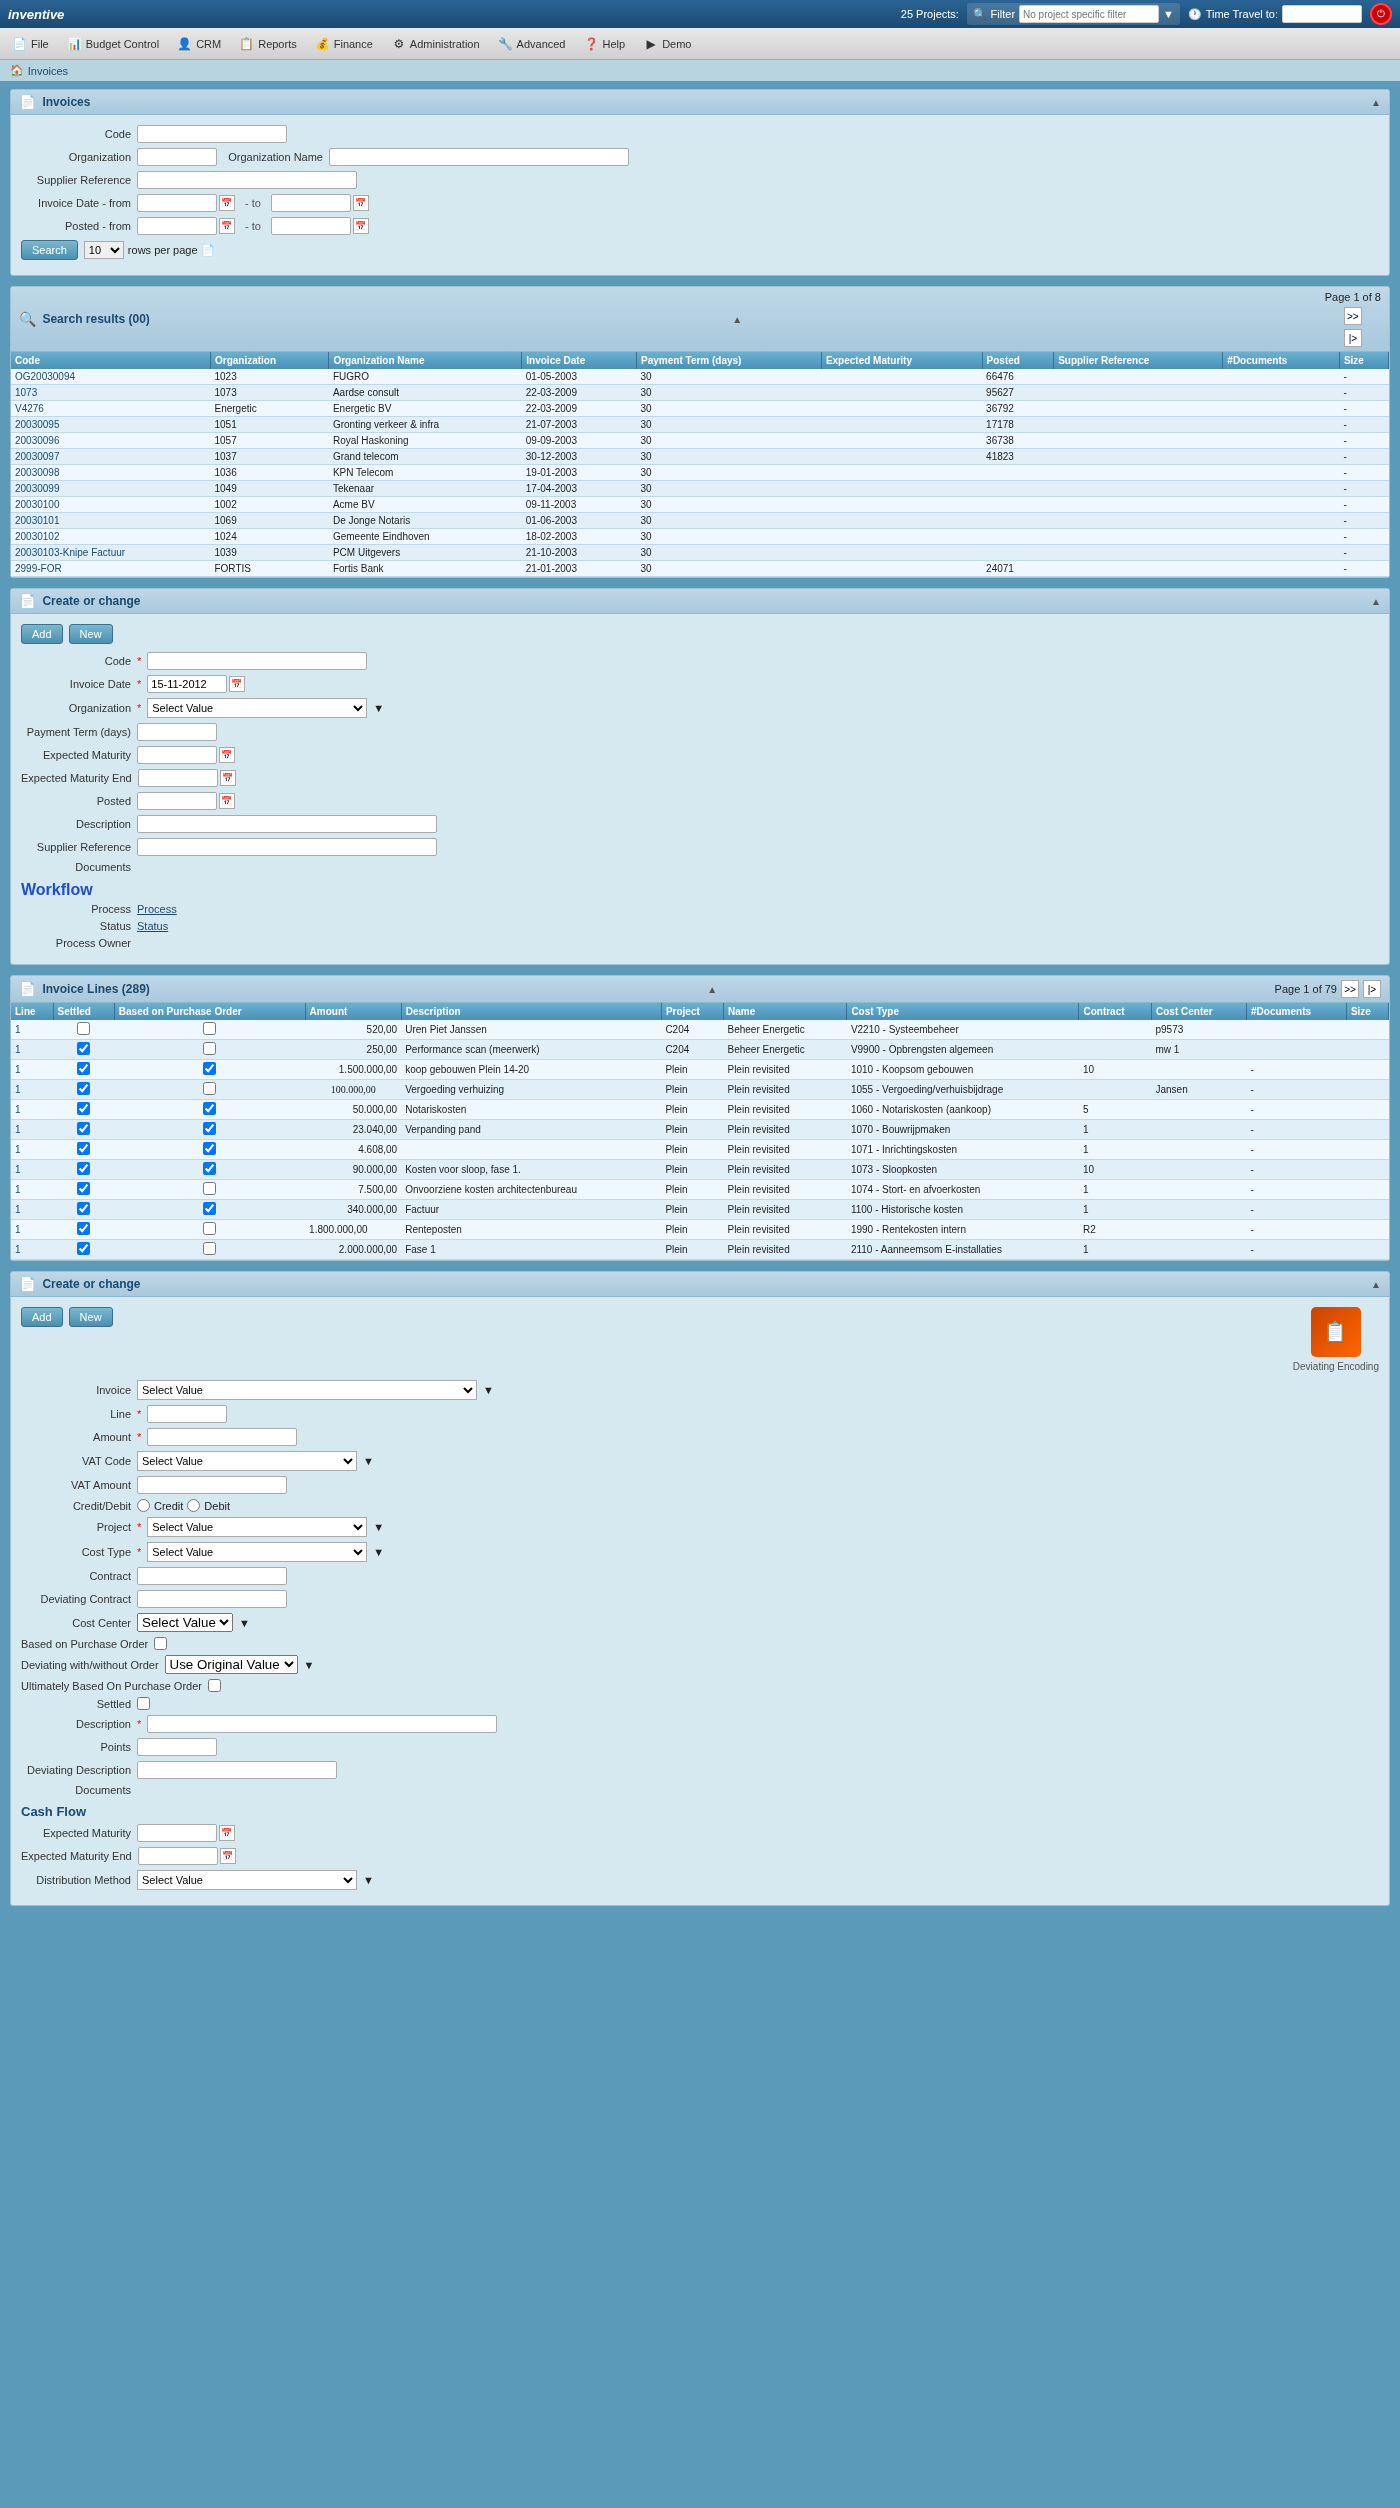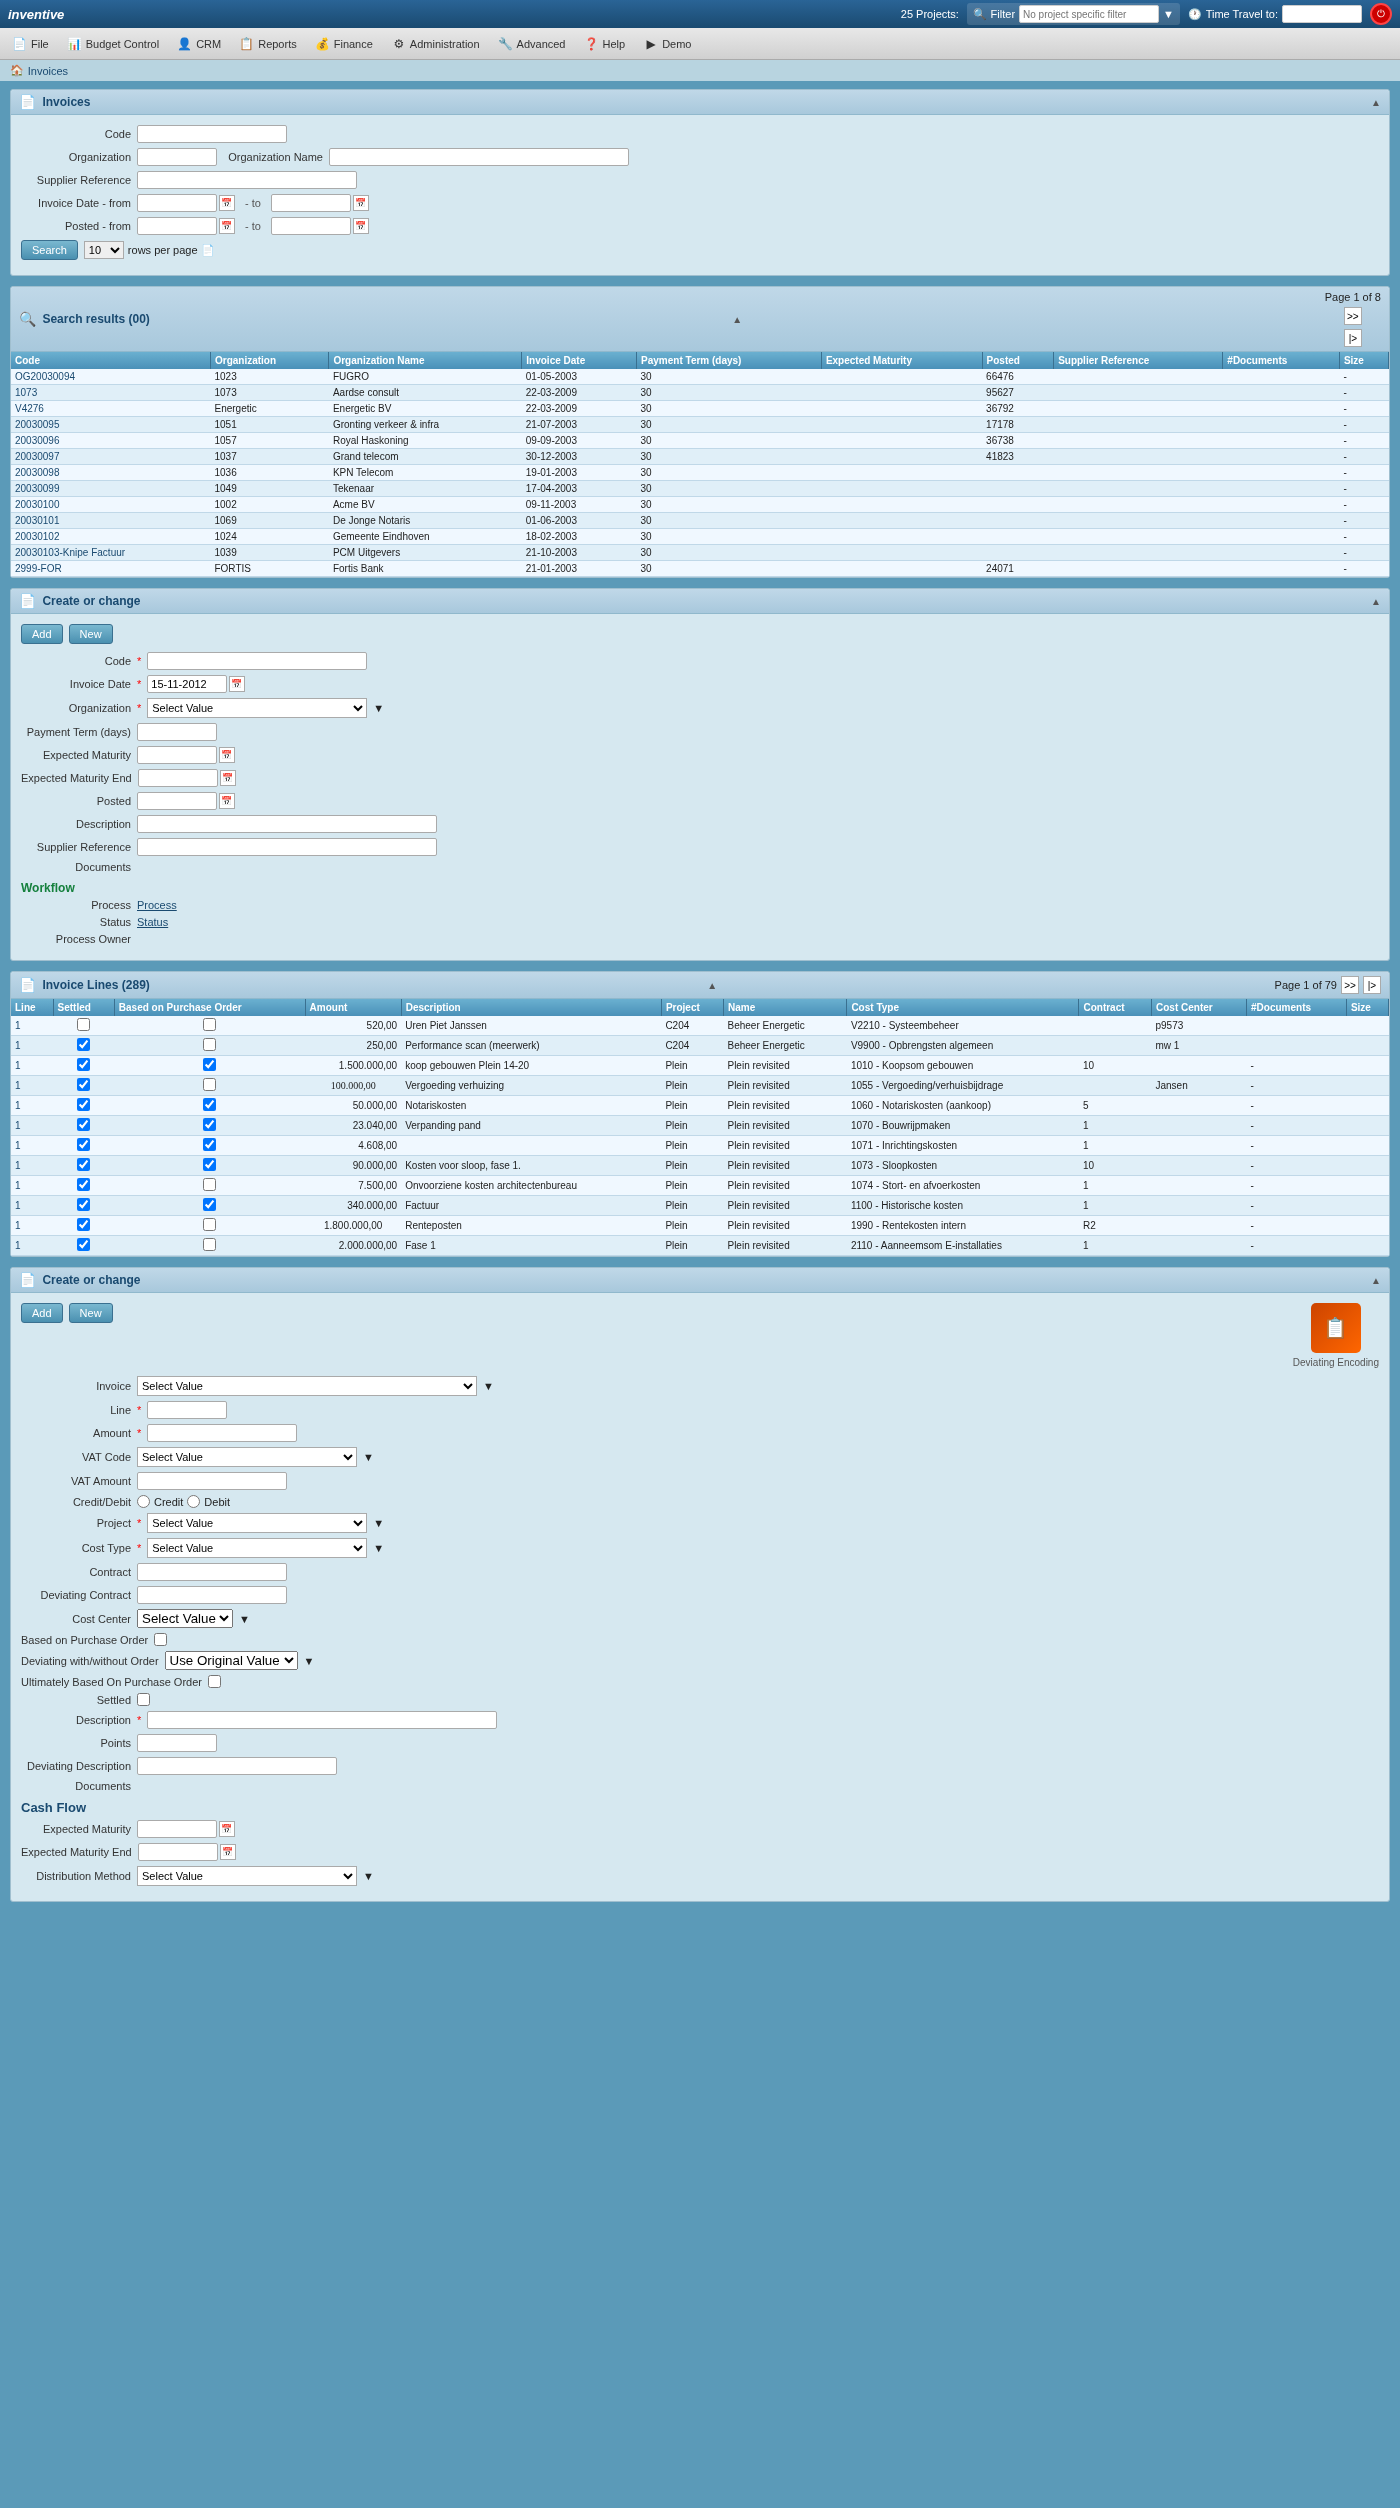--- a/index.html
+++ b/index.html
@@ -60,21 +60,21 @@
     table th { background: linear-gradient(to bottom, #6ab0d0, #4a90b8); color: white; padding: 3px 4px; text-align: left; border-right: 1px solid #3a7090; white-space: nowrap; }
     table td { padding: 2px 4px; border-bottom: 1px solid #c0d8e8; white-space: nowrap; }
     table tr:nth-child(even) { background: #e0eff8; }
     table tr:nth-child(odd) { background: #f0f8ff; }
     table td a { color: #1a4a70; text-decoration: none; }
     .checkbox-cell { text-align: center; }
     .pagination-btn { width: 18px; height: 18px; border: 1px solid #aaa; background: white; cursor: pointer; display: inline-flex; align-items: center; justify-content: center; font-size: 10px; }
 
     
     .workflow-section { margin-top: 8px; }
-    .workflow-title { font-weight: bold; font-size: 12px; color: #15803d; margin-bottom: 4px; }
+    .workflow-title { font-weight: bold; font-size: 16px; color: #1d4ed8; margin-bottom: 4px; }
 
     
     .deviating-encoding { display: flex; flex-direction: column; align-items: center; justify-content: center; gap: 4px; }
     .deviating-icon { width: 50px; height: 50px; background: linear-gradient(135deg, #cc4400, #ff6600); border-radius: 5px; display: flex; align-items: center; justify-content: center; color: white; font-size: 20px; }
     .deviating-label { font-size: 10px; color: #555; text-align: center; }
 
     
     .section-title { font-weight: bold; font-size: 13px; color: #1a4a70; margin: 8px 0 5px 0; }
 
     
@@ -661,21 +661,21 @@
     <td>1100 - Historische kosten</td>
     <td>1</td>
     <td></td>
     <td>-</td>
     <td></td>
   </tr>
               <tr>
     <td><a href="#">1</a></td>
     <td class="checkbox-cell"><input type="checkbox" checked="" style=""></td>
     <td class="checkbox-cell"><input type="checkbox" style=""></td>
-    <td style="text-align:center;">1.800.000,00</td>
+    <td style="text-align:left;">1.800.000,00</td>
     <td>Renteposten</td>
     <td>Plein</td>
     <td>Plein revisited</td>
     <td>1990 - Rentekosten intern</td>
     <td>R2</td>
     <td></td>
     <td>-</td>
     <td></td>
   </tr>
               <tr>

